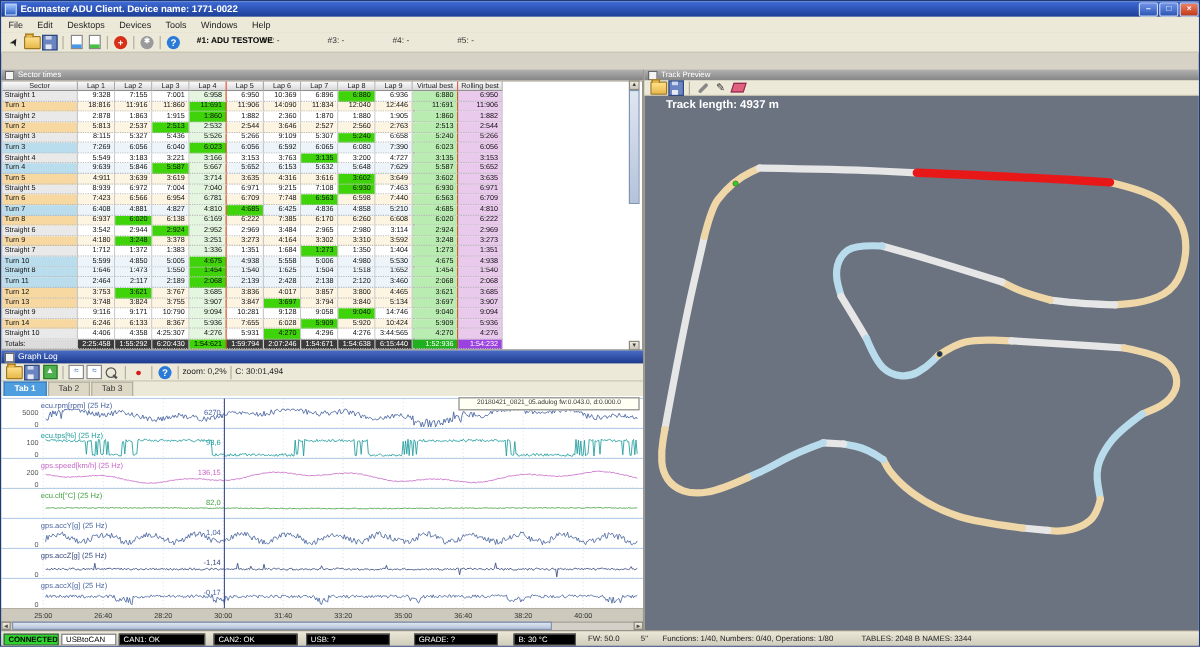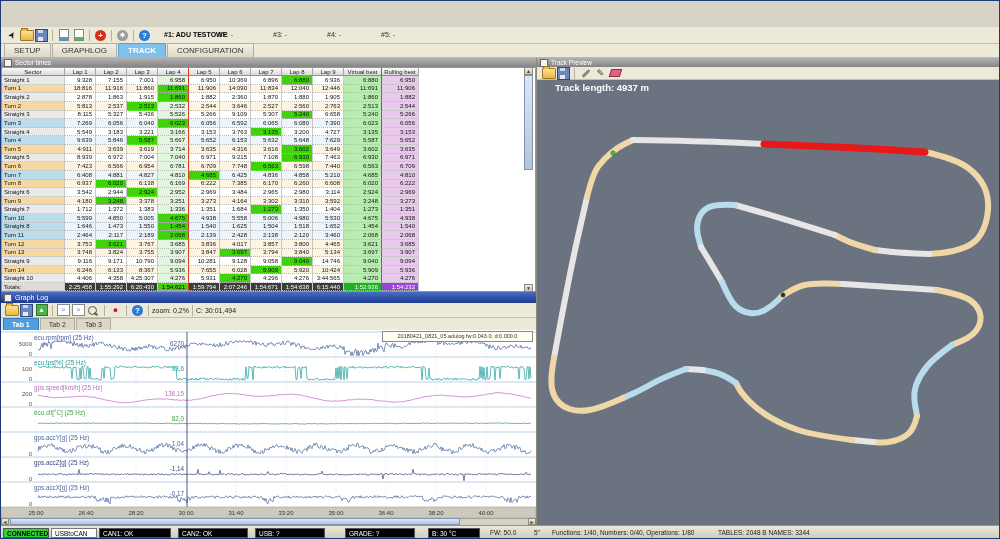--- a/index.html
+++ b/index.html
@@ -84,21 +84,39 @@
   .i-flag.g::after{background:#48c048;}
   .i-export{width:10px;height:10px;background:#50b050;border:1px solid #2a7a2a;color:#fff;font-size:7px;line-height:10px;text-align:center;}
   .i-chart{width:11px;height:10px;background:#fff;border:1px solid #888;color:#3a6cc0;font-size:7px;line-height:9px;text-align:center;}
   .i-round{width:11px;height:11px;border-radius:50%;color:#fff;font-size:8px;line-height:11px;text-align:center;font-weight:bold;}
 </style>
 </head>
 <body>
 
 <div class="app">
 
-
+  <div class="abs titlebar">
+    <span class="appicon"></span>
+    <span>Ecumaster ADU Client. Device name: 1771-0022</span>
+    <span class="winbtns">
+      <span class="winbtn">–</span>
+      <span class="winbtn">□</span>
+      <span class="winbtn close">×</span>
+    </span>
+  </div>
+
+  <div class="abs menubar">
+      <span class="menu-item">File</span>
+      <span class="menu-item">Edit</span>
+      <span class="menu-item">Desktops</span>
+      <span class="menu-item">Devices</span>
+      <span class="menu-item">Tools</span>
+      <span class="menu-item">Windows</span>
+      <span class="menu-item">Help</span>
+    </div>
 
   <div class="abs toolbar">
       <span class="tbi">
         <span class="gl" style="color: rgb(34, 34, 34); transform: rotate(-60deg);">➤</span>
       </span>
       <span class="tbi">
         <span class="i-folder"></span>
       </span>
       <span class="tbi">
         <span class="i-floppy"></span>
@@ -124,26 +142,20 @@
       </span>
     </div>
   <div>
       <span class="devslot first" style="left: 163px;">#1: ADU TESTOWE</span>
       <span class="devslot" style="left: 218px;">#2: -</span>
       <span class="devslot" style="left: 272px;">#3: -</span>
       <span class="devslot" style="left: 326px;">#4: -</span>
       <span class="devslot" style="left: 380px;">#5: -</span>
     </div>
 
-  <div class="abs tabrow">
-      <span class="tab">SETUP</span>
-      <span class="tab">GRAPHLOG</span>
-      <span class="tab active">TRACK</span>
-      <span class="tab">CONFIGURATION</span>
-    </div>
 
   <div class="abs phead" style="left:0;top:57px;width:535px;">
     <span class="pico"></span>
     <span>Sector times</span>
   </div>
   <div class="abs secwrap">
       <div class="trow hdr">
         <div class="tc hd" style="width: 63px; flex: 0 0 63px;">Sector</div>
         <div class="tc hd" style="width: 31px; flex: 0 0 31px;">Lap 1</div>
         <div class="tc hd" style="width: 31px; flex: 0 0 31px;">Lap 2</div>

